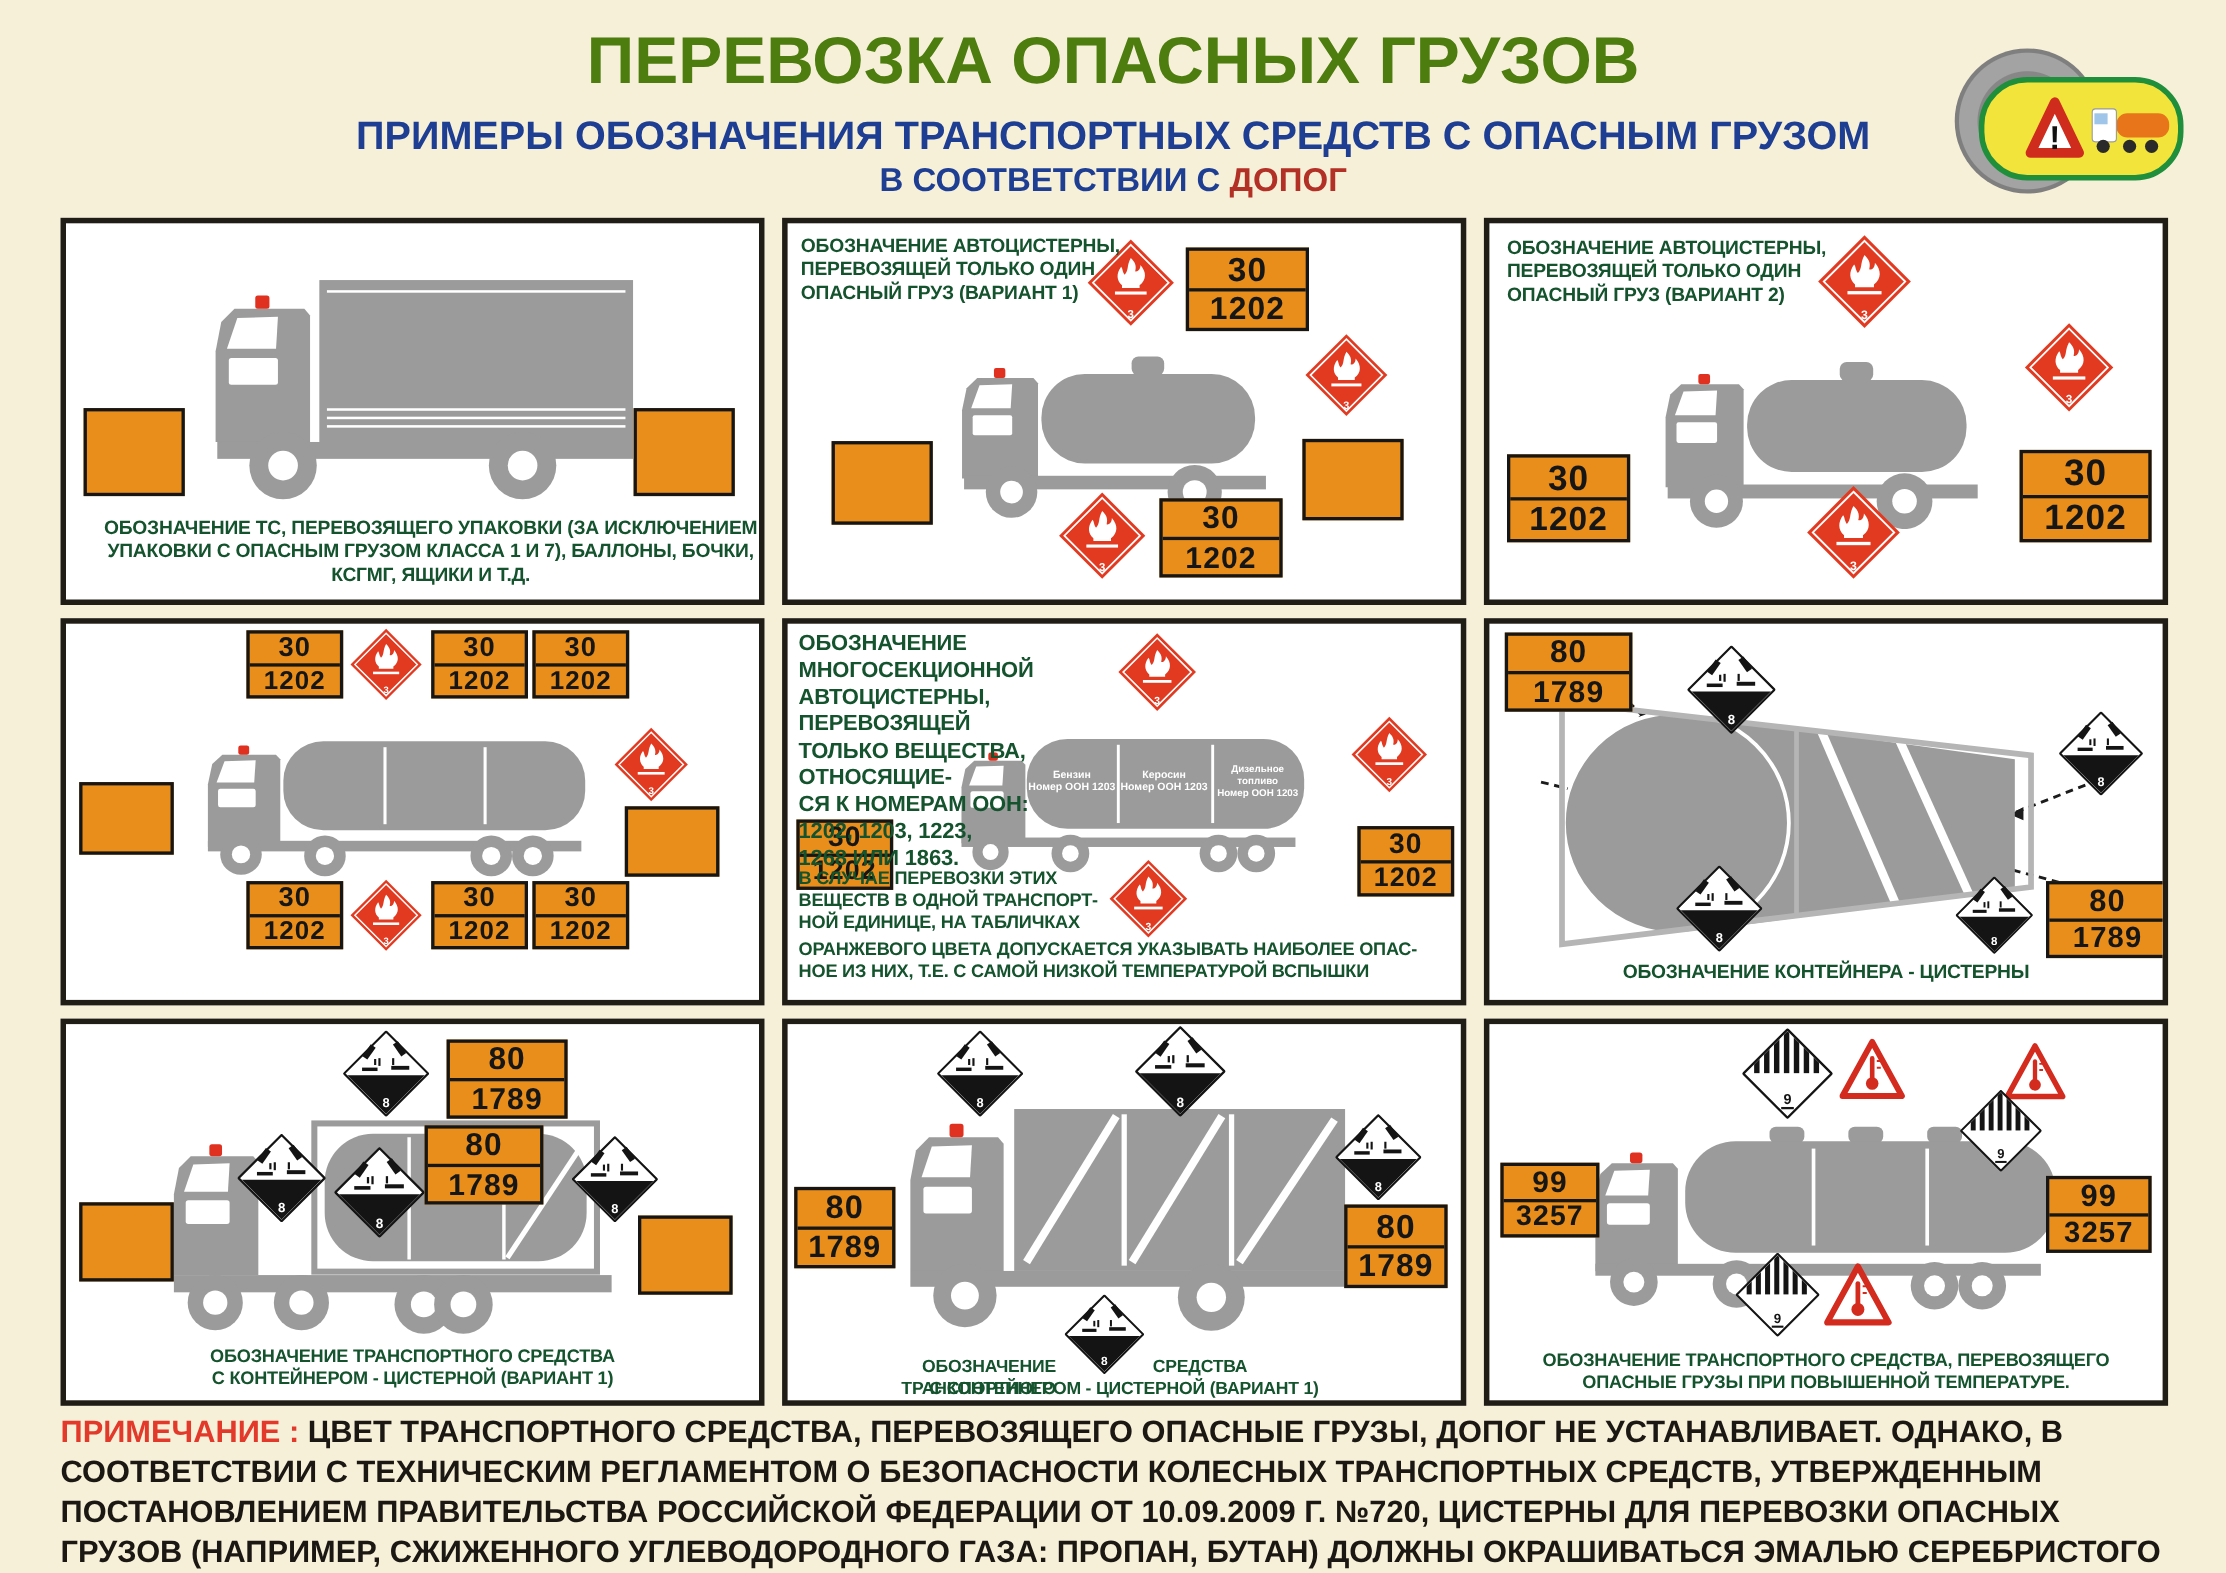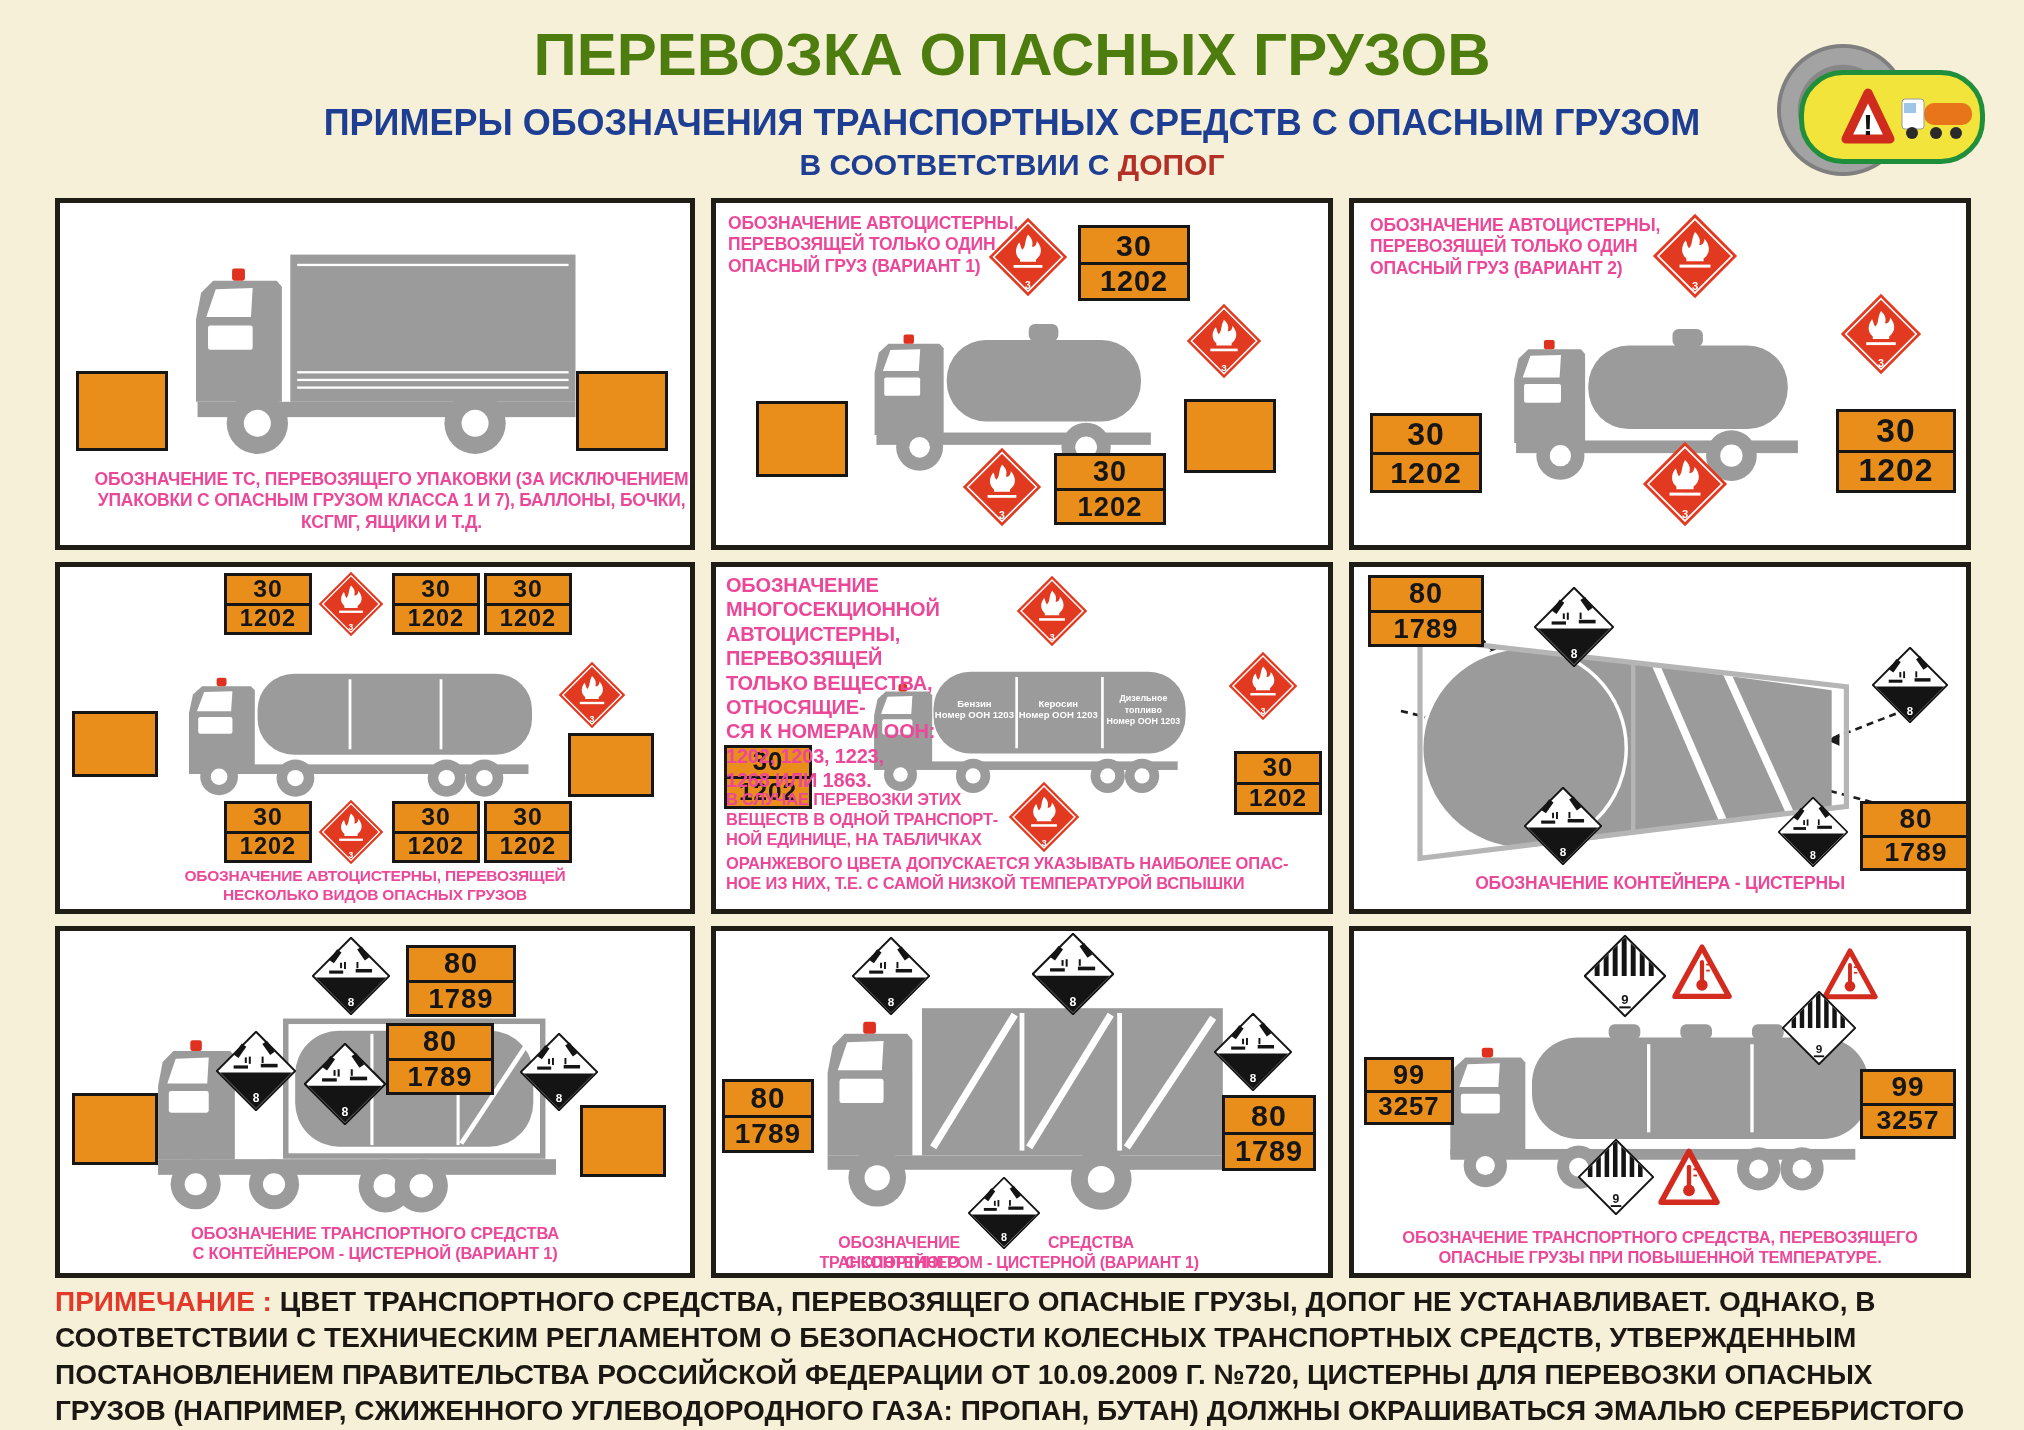--- a/index.html
+++ b/index.html
@@ -24,21 +24,21 @@
     grid-template-columns:640px 622px 622px;grid-auto-rows:352px;gap:12px 16px;}
   .panel{position:relative;background:#ffffff;border:5px solid #201c16;overflow:hidden;}
   .mark,.vehicle{position:absolute;}
   .mark svg,.vehicle svg{width:100%;height:100%;display:block;}
   .plate{position:absolute;background:#e98e1b;border:3px solid #161616;
     display:flex;flex-direction:column;box-sizing:border-box;}
   .pcell{flex:1;display:flex;align-items:center;justify-content:center;
     font-weight:bold;color:#161616;line-height:1;letter-spacing:1px;}
   .pcell + .pcell{border-top:3px solid #161616;}
   .plate-blank{position:absolute;background:#e98e1b;border:3px solid #161616;box-sizing:border-box;}
-  .cap{position:absolute;font-weight:bold;color:#ec4899;white-space:pre-line;
+  .cap{position:absolute;font-weight:bold;color:#14532d;white-space:pre-line;
     line-height:1.22;letter-spacing:-0.2px;}
   
   .note{position:absolute;left:55px;top:1284px;width:1914px;font-size:28px;
     font-weight:bold;color:#1b1713;line-height:1.3;}
   .note .note-label{color:#e2392b;}
 </style>
 </head>
 <body>
 
 <div class="hdr-title">ПЕРЕВОЗКА ОПАСНЫХ ГРУЗОВ</div>
@@ -270,22 +270,20 @@
         </svg>
       </div>
       <div class="plate" style="left: 332px; top: 234px; width: 88px; height: 62px;">
         <div class="pcell" style="font-size: 24.8px;">30</div>
         <div class="pcell" style="font-size: 23.56px;">1202</div>
       </div>
       <div class="plate" style="left: 424px; top: 234px; width: 88px; height: 62px;">
         <div class="pcell" style="font-size: 24.8px;">30</div>
         <div class="pcell" style="font-size: 23.56px;">1202</div>
       </div>
-      <div class="cap" style="left: 0px; top: 300px; width: 630px; font-size: 15.5px; text-align: center;">ОБОЗНАЧЕНИЕ АВТОЦИСТЕРНЫ, ПЕРЕВОЗЯЩЕЙ
-НЕСКОЛЬКО ВИДОВ ОПАСНЫХ ГРУЗОВ</div>
     </section>
     <section class="panel">
       <div class="vehicle" style="left: 100px; top: 60px; width: 396px; height: 168px;">
         <svg viewBox="0 0 600 255" preserveAspectRatio="none">
     <path d="M88,212 L88,134.48000000000002 L93.28,109.4 L105.6,98 L170.72,98 L176,103.7 L176,212 Z" fill="#9b9b9b"></path>
           <polygon points="98.56,132.2 108.24000000000001,105.98 146.08,104.84 144.32,132.2" fill="#fff"></polygon>
           <rect x="100.32" y="140.18" width="45.760000000000005" height="22.8" rx="3" fill="#fff"></rect>
           <rect x="124.96000000000001" y="86.6" width="13.2" height="11.4" rx="3" fill="#e0301f"></rect>
     <rect x="178" y="68" width="382" height="124" rx="56" fill="#9b9b9b"></rect>
     <rect x="302" y="76" width="4" height="108" fill="#fff"></rect>

